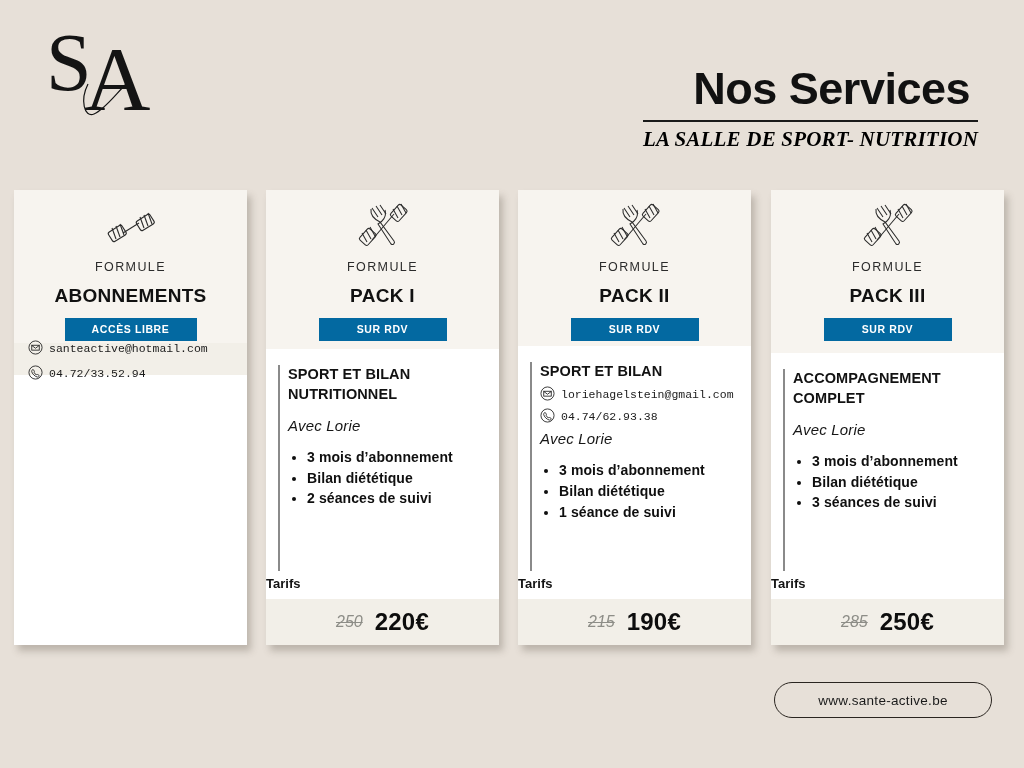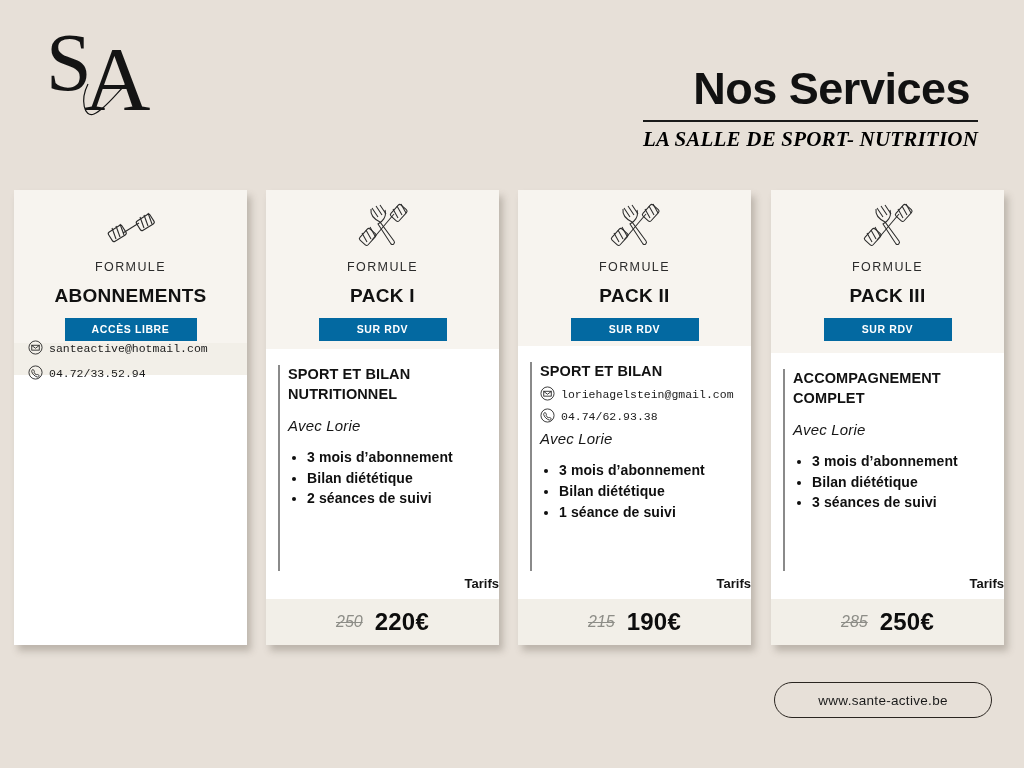--- a/index.html
+++ b/index.html
@@ -195,21 +195,21 @@
     bottom: 8px;
     text-align: center;
     font-size: 13px;
     font-weight: bold;
     color: #131313;
   }
   .tarifs {
     position: absolute;
     left: 0; right: 0;
     bottom: 8px;
-    text-align: right;
+    text-align: left;
     font-size: 13px;
     font-weight: bold;
     color: #131313;
   }
 
   .card-foot {
     flex: 0 0 auto;
     background: #f2efe8;
     height: 46px;
     display: flex;

